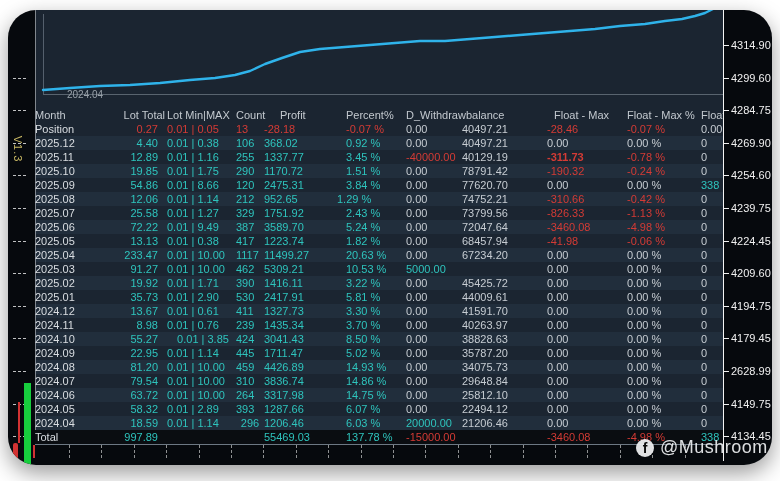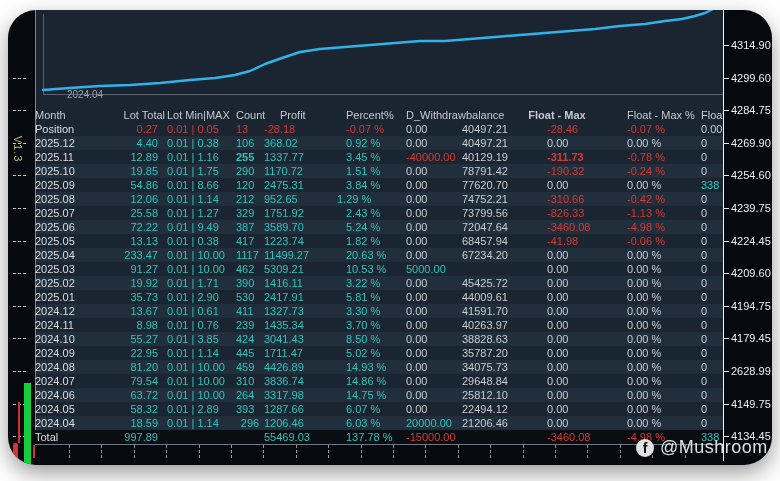--- a/index.html
+++ b/index.html
@@ -68,21 +68,21 @@
   <div id="table-root">
       <div class="trow" style="top: 98px;">
         <span class="cell hcell" style="left: 0px; width: 72px; text-align: left;">Month</span>
         <span class="cell hcell" style="left: 82px; width: 48px; text-align: right;">Lot Total</span>
         <span class="cell hcell" style="left: 132px; width: 72px; text-align: left;">Lot Min|MAX</span>
         <span class="cell hcell" style="left: 201px; width: 28px; text-align: left;">Count</span>
         <span class="cell hcell" style="left: 245px; width: 66px; text-align: left;">Profit</span>
         <span class="cell hcell" style="left: 311px; width: 58px; text-align: left;">Percent%</span>
         <span class="cell hcell" style="left: 371px; width: 55px; text-align: left;">D_Withdrawbalance</span>
         <span class="cell hcell" style="left: 427px; width: 66px; text-align: left;"></span>
-        <span class="cell hcell" style="left: 489px; width: 66px; text-align: center; font-weight: bold;">Float - Max</span>
+        <span class="cell hcell" style="left: 508px; width: 66px; text-align: right;">Float - Max</span>
         <span class="cell hcell" style="left: 592px; width: 66px; text-align: left;">Float - Max %</span>
         <span class="cell hcell" style="left: 666px; width: 44px; text-align: left;">Float</span>
       </div>
       <div class="trow" style="top: 112px;">
         <span class="cell" style="left: 0px; width: 72px; text-align: left; color: rgb(217, 221, 225);">Position</span>
         <span class="cell" style="left: 75px; width: 48px; text-align: right; color: rgb(212, 59, 53);">0.27</span>
         <span class="cell" style="left: 132px; width: 72px; text-align: left; color: rgb(212, 59, 53);">0.01 | 0.05</span>
         <span class="cell" style="left: 201px; width: 28px; text-align: left; color: rgb(212, 59, 53);">13</span>
         <span class="cell" style="left: 229px; width: 66px; text-align: left; color: rgb(212, 59, 53);">-28.18</span>
         <span class="cell" style="left: 311px; width: 58px; text-align: left; color: rgb(212, 59, 53);">-0.07 %</span>
@@ -102,21 +102,21 @@
         <span class="cell" style="left: 371px; width: 55px; text-align: left; color: rgb(198, 204, 210);">0.00</span>
         <span class="cell" style="left: 427px; width: 66px; text-align: left; color: rgb(198, 204, 210);">40497.21</span>
         <span class="cell" style="left: 512px; width: 66px; text-align: left; color: rgb(198, 204, 210);">0.00</span>
         <span class="cell" style="left: 592px; width: 66px; text-align: left; color: rgb(198, 204, 210);">0.00 %</span>
         <span class="cell" style="left: 666px; width: 44px; text-align: left; color: rgb(198, 204, 210);">0</span>
       </div>
       <div class="trow" style="top: 140px;">
         <span class="cell" style="left: 0px; width: 72px; text-align: left; color: rgb(217, 221, 225);">2025.11</span>
         <span class="cell" style="left: 75px; width: 48px; text-align: right; color: rgb(46, 196, 189);">12.89</span>
         <span class="cell" style="left: 132px; width: 72px; text-align: left; color: rgb(46, 196, 189);">0.01 | 1.16</span>
-        <span class="cell" style="left: 201px; width: 28px; text-align: left; color: rgb(46, 196, 189); font-weight: bold;">255</span>
+        <span class="cell" style="left: 201px; width: 28px; text-align: left; color: rgb(46, 196, 189);">255</span>
         <span class="cell" style="left: 229px; width: 66px; text-align: left; color: rgb(46, 196, 189);">1337.77</span>
         <span class="cell" style="left: 311px; width: 58px; text-align: left; color: rgb(46, 196, 189);">3.45 %</span>
         <span class="cell" style="left: 371px; width: 55px; text-align: left; color: rgb(212, 59, 53);">-40000.00</span>
         <span class="cell" style="left: 427px; width: 66px; text-align: left; color: rgb(198, 204, 210);">40129.19</span>
         <span class="cell" style="left: 512px; width: 66px; text-align: left; color: rgb(212, 59, 53); font-weight: bold;">-311.73</span>
         <span class="cell" style="left: 592px; width: 66px; text-align: left; color: rgb(212, 59, 53);">-0.78 %</span>
         <span class="cell" style="left: 666px; width: 44px; text-align: left; color: rgb(198, 204, 210);">0</span>
       </div>
       <div class="trow alt" style="top: 154px;">
         <span class="cell" style="left: 0px; width: 72px; text-align: left; color: rgb(217, 221, 225);">2025.10</span>
@@ -270,21 +270,21 @@
         <span class="cell" style="left: 311px; width: 58px; text-align: left; color: rgb(46, 196, 189);">3.70 %</span>
         <span class="cell" style="left: 371px; width: 55px; text-align: left; color: rgb(198, 204, 210);">0.00</span>
         <span class="cell" style="left: 427px; width: 66px; text-align: left; color: rgb(198, 204, 210);">40263.97</span>
         <span class="cell" style="left: 512px; width: 66px; text-align: left; color: rgb(198, 204, 210);">0.00</span>
         <span class="cell" style="left: 592px; width: 66px; text-align: left; color: rgb(198, 204, 210);">0.00 %</span>
         <span class="cell" style="left: 666px; width: 44px; text-align: left; color: rgb(198, 204, 210);">0</span>
       </div>
       <div class="trow alt" style="top: 322px;">
         <span class="cell" style="left: 0px; width: 72px; text-align: left; color: rgb(217, 221, 225);">2024.10</span>
         <span class="cell" style="left: 75px; width: 48px; text-align: right; color: rgb(46, 196, 189);">55.27</span>
-        <span class="cell" style="left: 132px; width: 72px; text-align: left; color: rgb(46, 196, 189);">0.01 | 3.85</span>
+        <span class="cell" style="left: 132px; width: 72px; text-align: center; color: rgb(46, 196, 189);">0.01 | 3.85</span>
         <span class="cell" style="left: 201px; width: 28px; text-align: left; color: rgb(46, 196, 189);">424</span>
         <span class="cell" style="left: 229px; width: 66px; text-align: left; color: rgb(46, 196, 189);">3041.43</span>
         <span class="cell" style="left: 311px; width: 58px; text-align: left; color: rgb(46, 196, 189);">8.50 %</span>
         <span class="cell" style="left: 371px; width: 55px; text-align: left; color: rgb(198, 204, 210);">0.00</span>
         <span class="cell" style="left: 427px; width: 66px; text-align: left; color: rgb(198, 204, 210);">38828.63</span>
         <span class="cell" style="left: 512px; width: 66px; text-align: left; color: rgb(198, 204, 210);">0.00</span>
         <span class="cell" style="left: 592px; width: 66px; text-align: left; color: rgb(198, 204, 210);">0.00 %</span>
         <span class="cell" style="left: 666px; width: 44px; text-align: left; color: rgb(198, 204, 210);">0</span>
       </div>
       <div class="trow" style="top: 336px;">

